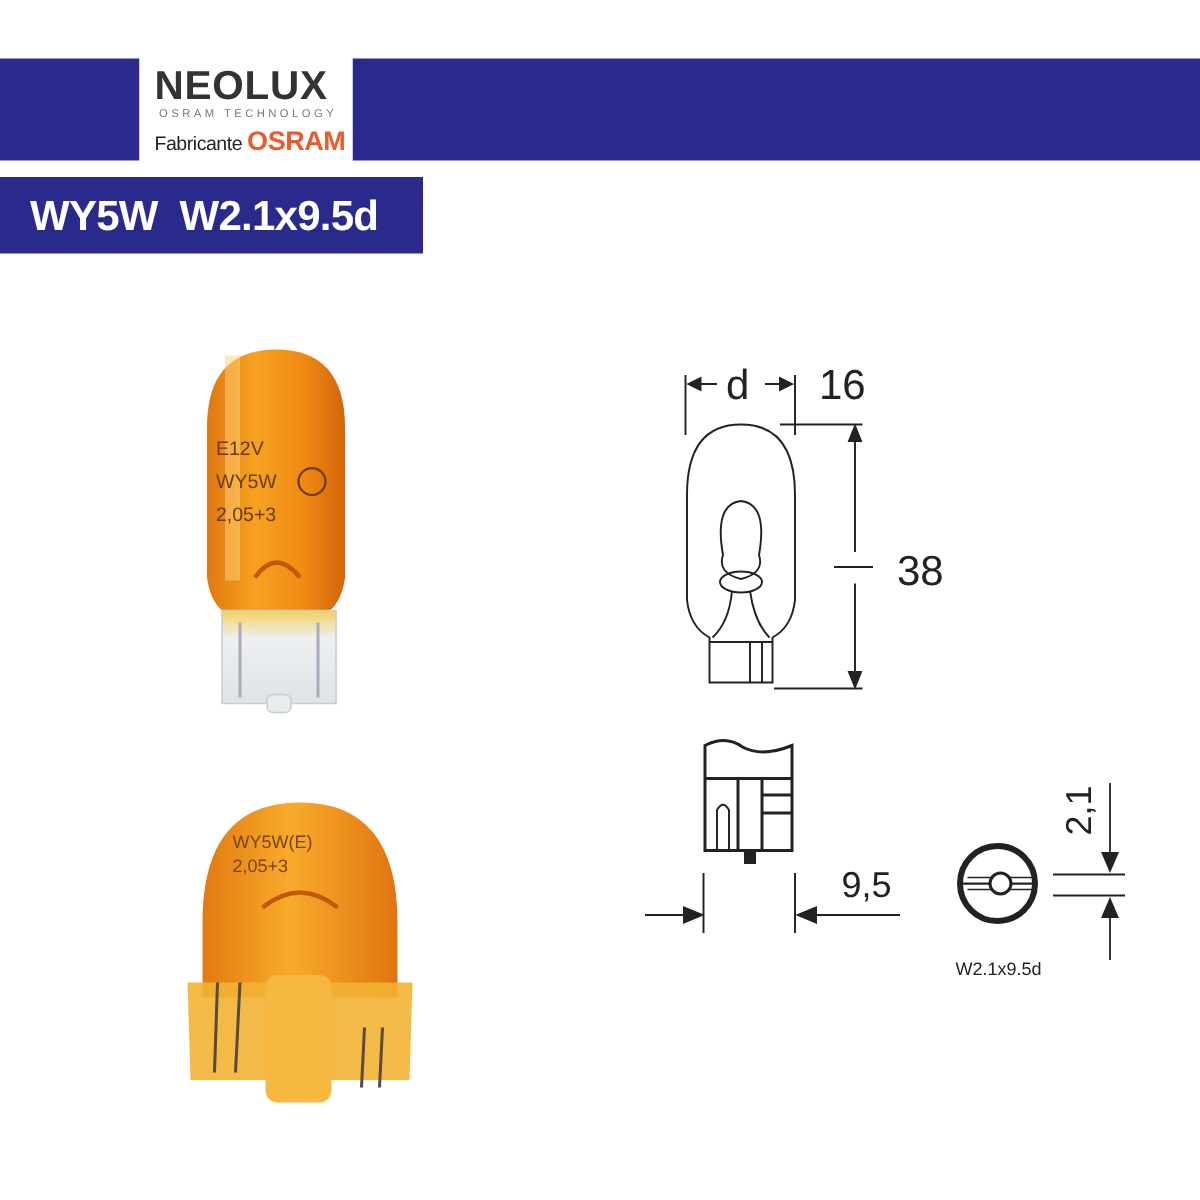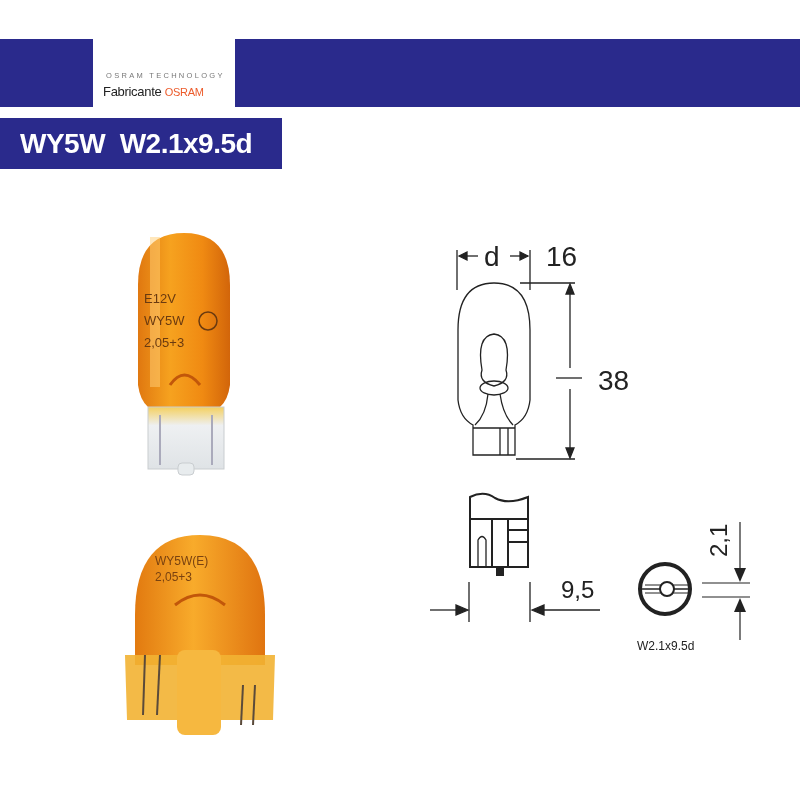--- a/index.html
+++ b/index.html
@@ -2,33 +2,34 @@
 <html><head>
 <meta charset="utf-8">
 <style>
   html,body{margin:0;padding:0;background:#fff;}
   body{width:800px;height:800px;position:relative;overflow:hidden;font-family:"Liberation Sans",sans-serif;}
   .bar{position:absolute;background:#2a2a8c;}
   .logo{position:absolute;left:93px;top:39px;width:142px;height:68px;background:#fff;}
   .neolux{position:absolute;left:10px;top:3px;font-weight:bold;font-size:27px;color:#333;letter-spacing:0.5px;font-family:"Liberation Sans",sans-serif;}
   .gt{position:absolute;left:13px;top:32px;font-size:7.5px;color:#777;letter-spacing:2.3px;}
   .fab{position:absolute;left:10px;top:45px;font-size:13px;color:#222;letter-spacing:-0.3px;}
-  .osram{color:#ec5b2b;font-weight:normal;font-size:11px;}
+  .osram{color:#ec5b2b;font-weight:bold;font-size:18px;}
   .title{position:absolute;left:0;top:118px;width:282px;height:51px;background:#2a2a8c;}
   .title span{position:absolute;left:20px;top:10px;color:#fff;font-weight:bold;font-size:28px;letter-spacing:-0.5px;}
   svg{position:absolute;}
   .dimtxt{font-family:"Liberation Sans",sans-serif;fill:#222;}
 </style>
 </head>
 <body>
 
 <div class="bar" style="left:0;top:39px;width:93px;height:68px;"></div>
 <div class="bar" style="left:235px;top:39px;width:565px;height:68px;"></div>
 
 <div class="logo">
+  <div class="neolux">NEOLUX</div>
   <div class="gt">OSRAM TECHNOLOGY</div>
   <div class="fab">
     <span>Fabricante</span>
     <span class="osram">OSRAM</span>
   </div>
 </div>
 
 <div class="title">
   <span style="white-space:pre;">WY5W  W2.1x9.5d</span>
 </div>

